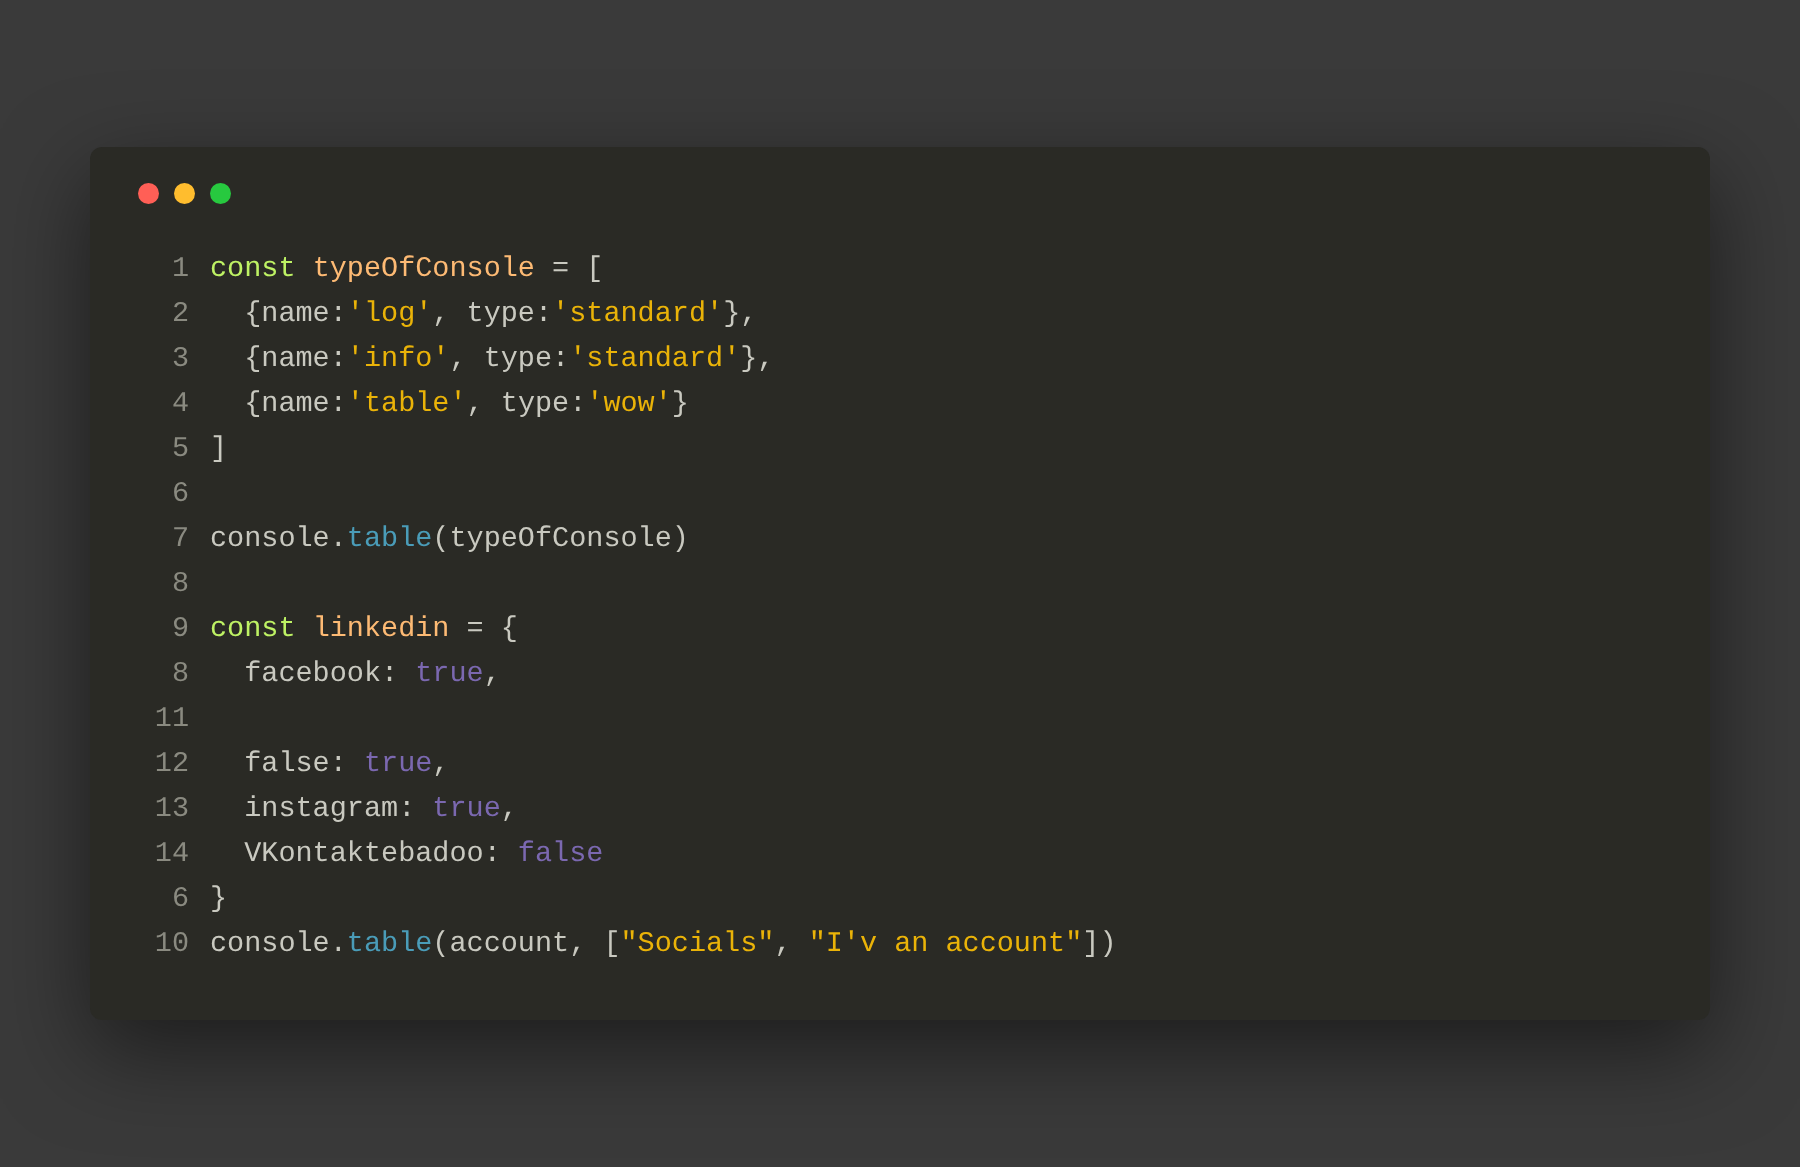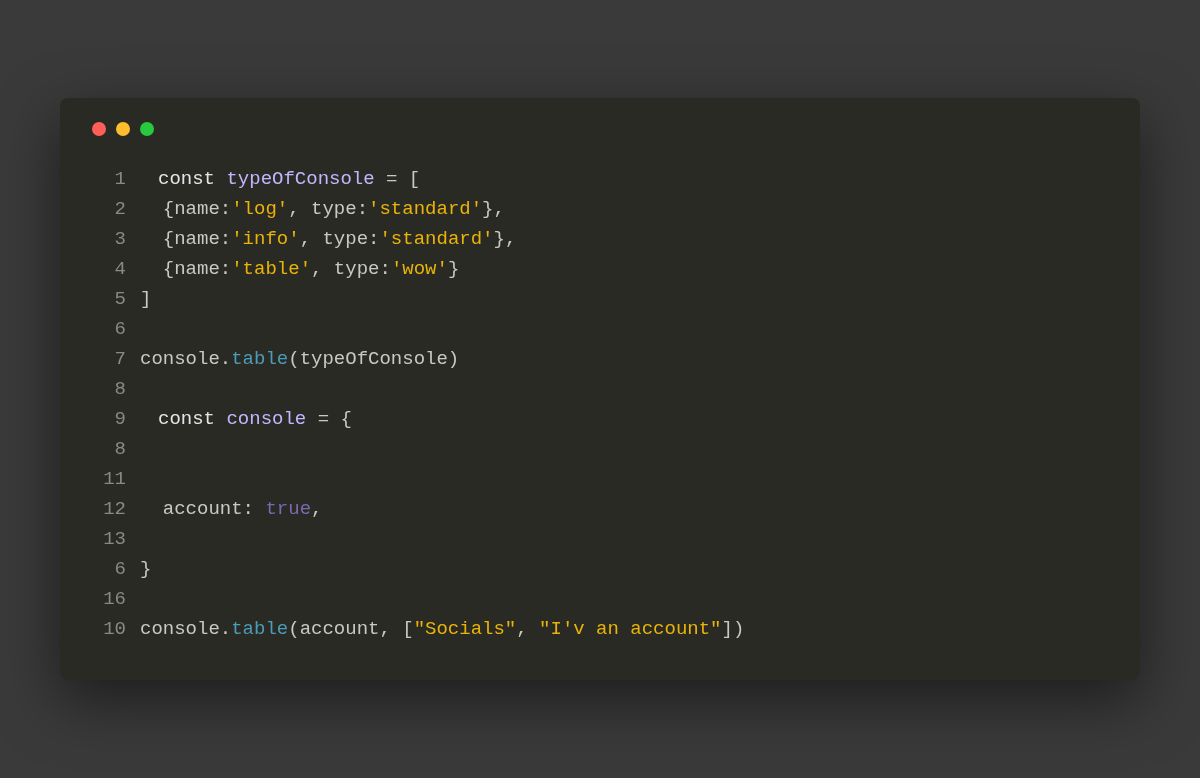--- a/index.html
+++ b/index.html
@@ -40,22 +40,22 @@
       white-space: pre;
     }
     .line-num {
       width: 38px;
       text-align: right;
       color: #8a8a80;
       margin-right: 14px;
       user-select: none;
       flex-shrink: 0;
     }
-    .tok-keyword { color: #e5e5e5; margin-left: 18px; }
-    .tok-ident { color: #c4b5fd; text-align: center; }
+    .tok-keyword { color: #bef264; }
+    .tok-ident { color: #fdba74; text-align: center; }
     .tok-plain { color: #c9c9c0; }
     .tok-string { color: #eab308; }
     .tok-bool { color: #7b68b0; }
     .tok-func { color: #4a9cb8; text-align: right; }
   </style>
 </head>
 <body>
 
 <div class="window">
   <div class="titlebar">
@@ -65,22 +65,22 @@
   </div>
   <div class="code-area" id="code-area">
       <div class="code-line"><span class="line-num">1</span><span><span class="tok-keyword">const </span><span class="tok-ident">typeOfConsole</span><span class="tok-plain"> = [</span></span></div>
       <div class="code-line"><span class="line-num">2</span><span><span class="tok-plain">  {name:</span><span class="tok-string">'log'</span><span class="tok-plain">, type:</span><span class="tok-string">'standard'</span><span class="tok-plain">},</span></span></div>
       <div class="code-line"><span class="line-num">3</span><span><span class="tok-plain">  {name:</span><span class="tok-string">'info'</span><span class="tok-plain">, type:</span><span class="tok-string">'standard'</span><span class="tok-plain">},</span></span></div>
       <div class="code-line"><span class="line-num">4</span><span><span class="tok-plain">  {name:</span><span class="tok-string">'table'</span><span class="tok-plain">, type:</span><span class="tok-string">'wow'</span><span class="tok-plain">}</span></span></div>
       <div class="code-line"><span class="line-num">5</span><span><span class="tok-plain">]</span></span></div>
       <div class="code-line"><span class="line-num">6</span><span> </span></div>
       <div class="code-line"><span class="line-num">7</span><span><span class="tok-plain">console.</span><span class="tok-func">table</span><span class="tok-plain">(typeOfConsole)</span></span></div>
       <div class="code-line"><span class="line-num">8</span><span> </span></div>
-      <div class="code-line"><span class="line-num">9</span><span><span class="tok-keyword">const </span><span class="tok-ident">console</span><span class="tok-plain"> = {</span></span></div>
-      <div class="code-line"><span class="line-num">8</span></div>
+      <div class="code-line"><span class="line-num">9</span><span><span class="tok-keyword">const </span><span class="tok-ident">linkedin</span><span class="tok-plain"> = {</span></span></div>
+      <div class="code-line"><span class="line-num">8</span><span><span class="tok-plain">  facebook: </span><span class="tok-bool">true</span><span class="tok-plain">,</span></span></div>
       <div class="code-line"><span class="line-num">11</span></div>
-      <div class="code-line"><span class="line-num">12</span><span><span class="tok-plain">  account: </span><span class="tok-bool">true</span><span class="tok-plain">,</span></span></div>
-      <div class="code-line"><span class="line-num">13</span></div>
+      <div class="code-line"><span class="line-num">12</span><span><span class="tok-plain">  false: </span><span class="tok-bool">true</span><span class="tok-plain">,</span></span></div>
+      <div class="code-line"><span class="line-num">13</span><span><span class="tok-plain">  instagram: </span><span class="tok-bool">true</span><span class="tok-plain">,</span></span></div>
+      <div class="code-line"><span class="line-num">14</span><span><span class="tok-plain">  VKontaktebadoo: </span><span class="tok-bool">false</span></span></div>
       <div class="code-line"><span class="line-num">6</span><span><span class="tok-plain">}</span></span></div>
-      <div class="code-line"><span class="line-num">16</span><span> </span></div>
       <div class="code-line"><span class="line-num">10</span><span><span class="tok-plain">console.</span><span class="tok-func">table</span><span class="tok-plain">(account, [</span><span class="tok-string">"Socials"</span><span class="tok-plain">, </span><span class="tok-string">"I'v an account"</span><span class="tok-plain">])</span></span></div>
     </div>
 </div>
 
 </body></html>

